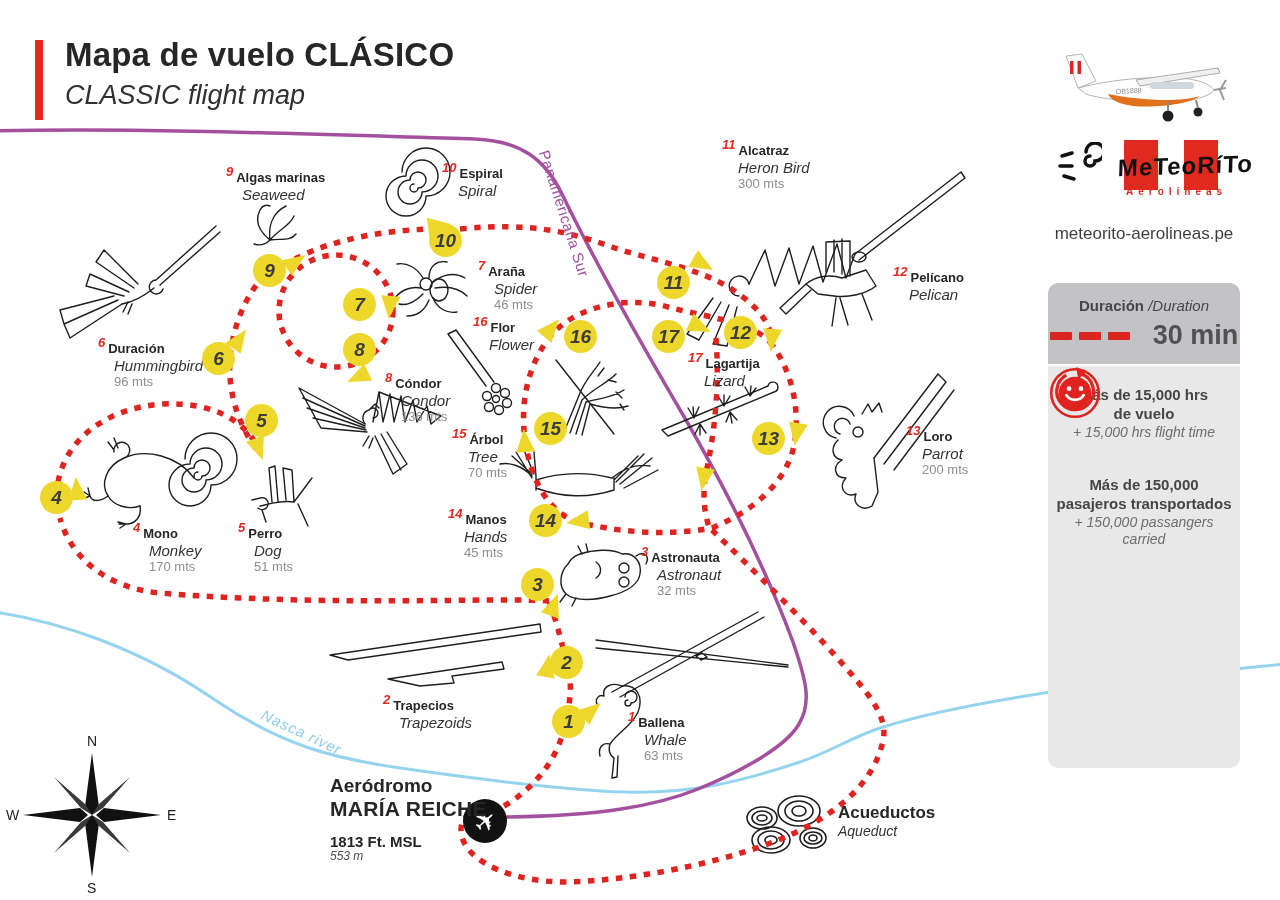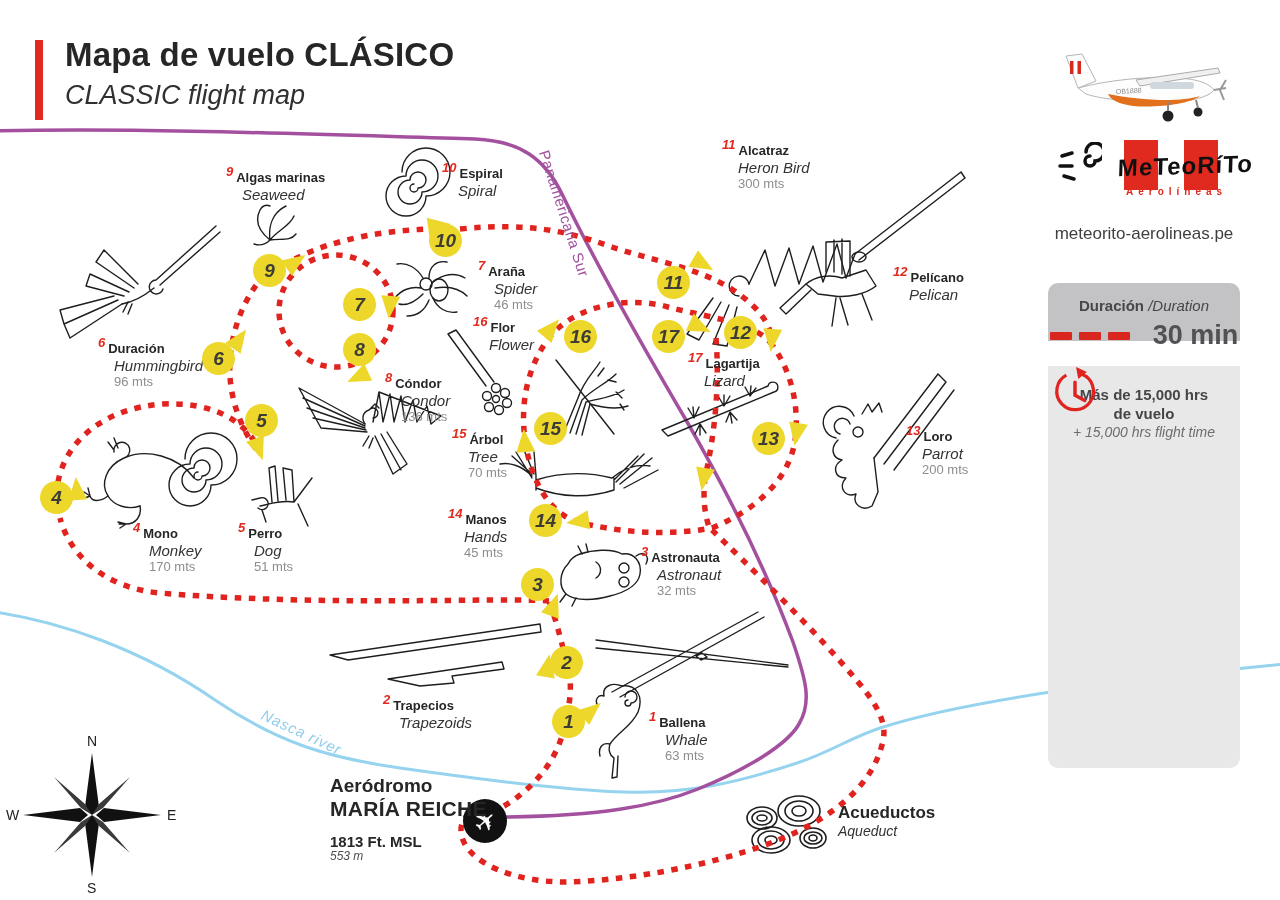--- a/index.html
+++ b/index.html
@@ -20,21 +20,21 @@
   #logo-sq1 { left:42px; } #logo-sq2 { left:102px; }
   #logo-word { position:absolute; left:36px; top:12px; font-size:24px; font-weight:800;
     color:#101010; transform:skewX(-4deg) rotate(-2deg); letter-spacing:1px; }
   #logo-comet { position:absolute; left:-26px; top:2px; }
   #logo-sub { position:absolute; left:44px; top:46px; font-size:10px; color:#e02a1f;
     letter-spacing:5px; font-weight:600; }
   #website { position:absolute; left:1048px; top:224px; width:192px; text-align:center;
     font-size:17px; color:#3f3f41; }
 
   
-  #dur-card { position:absolute; left:1048px; top:283px; width:192px; height:58px;
+  #dur-card { position:absolute; left:1048px; top:283px; width:192px; height:81px;
     background:#c3c3c5; border-radius:10px 10px 0 0; text-align:center; }
   #dur-title { margin-top:14px; font-size:15px; color:#474749; }
   #dur-title b { font-weight:800; }
   #dur-title i { font-style:italic; }
   #dur-row { display:flex; align-items:center; justify-content:center; margin-top:6px; gap:23px; }
   .dash-group { display:flex; gap:7px; }
   .red-dash { width:22px; height:8px; background:#d9261f; border-radius:1px; }
   #dur-value { font-size:27px; font-weight:800; color:#515153; }
   #stats-card { position:absolute; left:1048px; top:366px; width:192px; height:402px;
     background:#e8e8e9; border-radius:0 0 10px 10px; text-align:center; }
@@ -302,24 +302,36 @@
         <path d="M17,8.5 A17,17 0 1 0 31,7.5" fill="none" stroke="#e0231e" stroke-width="3"></path>
         <polygon points="26,1 36,5.5 28,12" fill="#e0231e"></polygon>
         <path d="M25,15 L25,27 L34,32" fill="none" stroke="#e0231e" stroke-width="3.2" stroke-linecap="round"></path>
       </svg>
       <div class="stat-b">Más de 15,000 hrs</div>
       <div class="stat-b">de vuelo</div>
       <div class="stat-i">+ 15,000 hrs flight time</div>
     </div>
     <div class="stat-gap"></div>
     <div class="stat-gap"></div>
+    <div id="stat3">
+      <svg class="stat-icon" width="54" height="54" viewBox="0 0 50 50">
+        <circle cx="25" cy="25" r="22" fill="none" stroke="#e0231e" stroke-width="2.4"></circle>
+        <circle cx="25" cy="25" r="15" fill="#e0231e"></circle>
+        <circle cx="19.5" cy="21" r="2.2" fill="#fff"></circle>
+          <circle cx="30.5" cy="21" r="2.2" fill="#fff"></circle>
+        <path d="M17,27 A9,8 0 0 0 33,27" fill="none" stroke="#fff" stroke-width="2.6" stroke-linecap="round"></path>
+      </svg>
+      <div class="stat-b">Más de 150,000</div>
+      <div class="stat-b">pasajeros transportados</div>
+      <div class="stat-i">+ 150,000 passangers carried</div>
+    </div>
   </div>
 
   <div id="wp-layer">
-      <div class="wp-label" style="left: 649px; top: 710px;">
+      <div class="wp-label" style="left: 628px; top: 710px;">
         <div><span class="wp-num">1</span><span class="wp-name">Ballena</span></div>
         <div class="wp-eng">Whale</div>
         <div class="wp-mts">63 mts</div>
       </div>
       <div class="wp-circle" style="left: 552px; top: 705px;">1</div>
       <div class="wp-label" style="left: 383px; top: 693px;">
         <div><span class="wp-num">2</span><span class="wp-name">Trapecios</span></div>
         <div class="wp-eng">Trapezoids</div>
       </div>
       <div class="wp-circle" style="left: 550px; top: 646px;">2</div>

